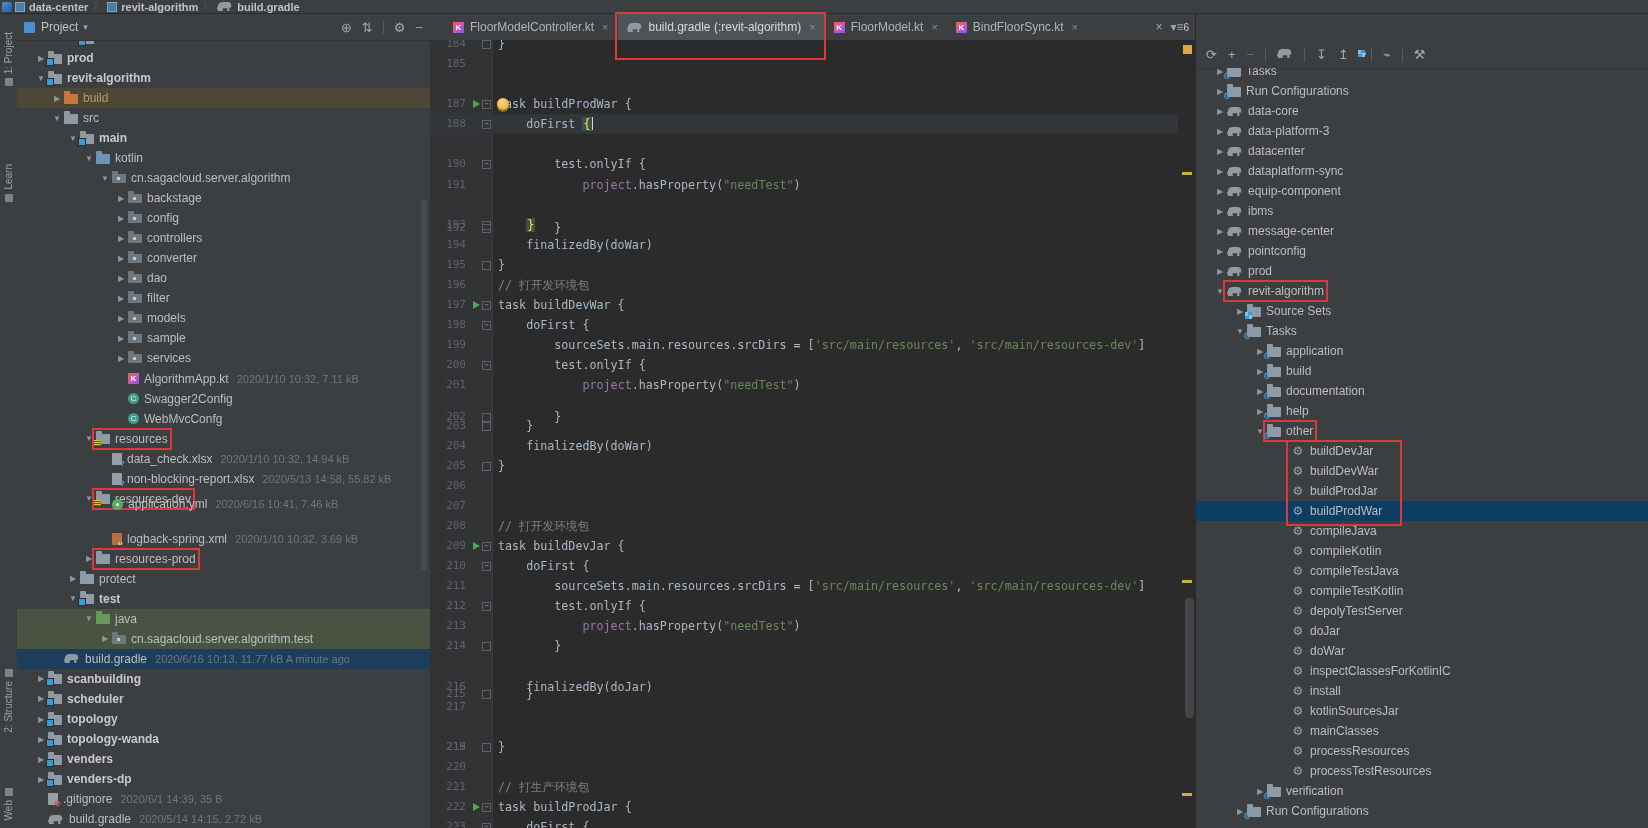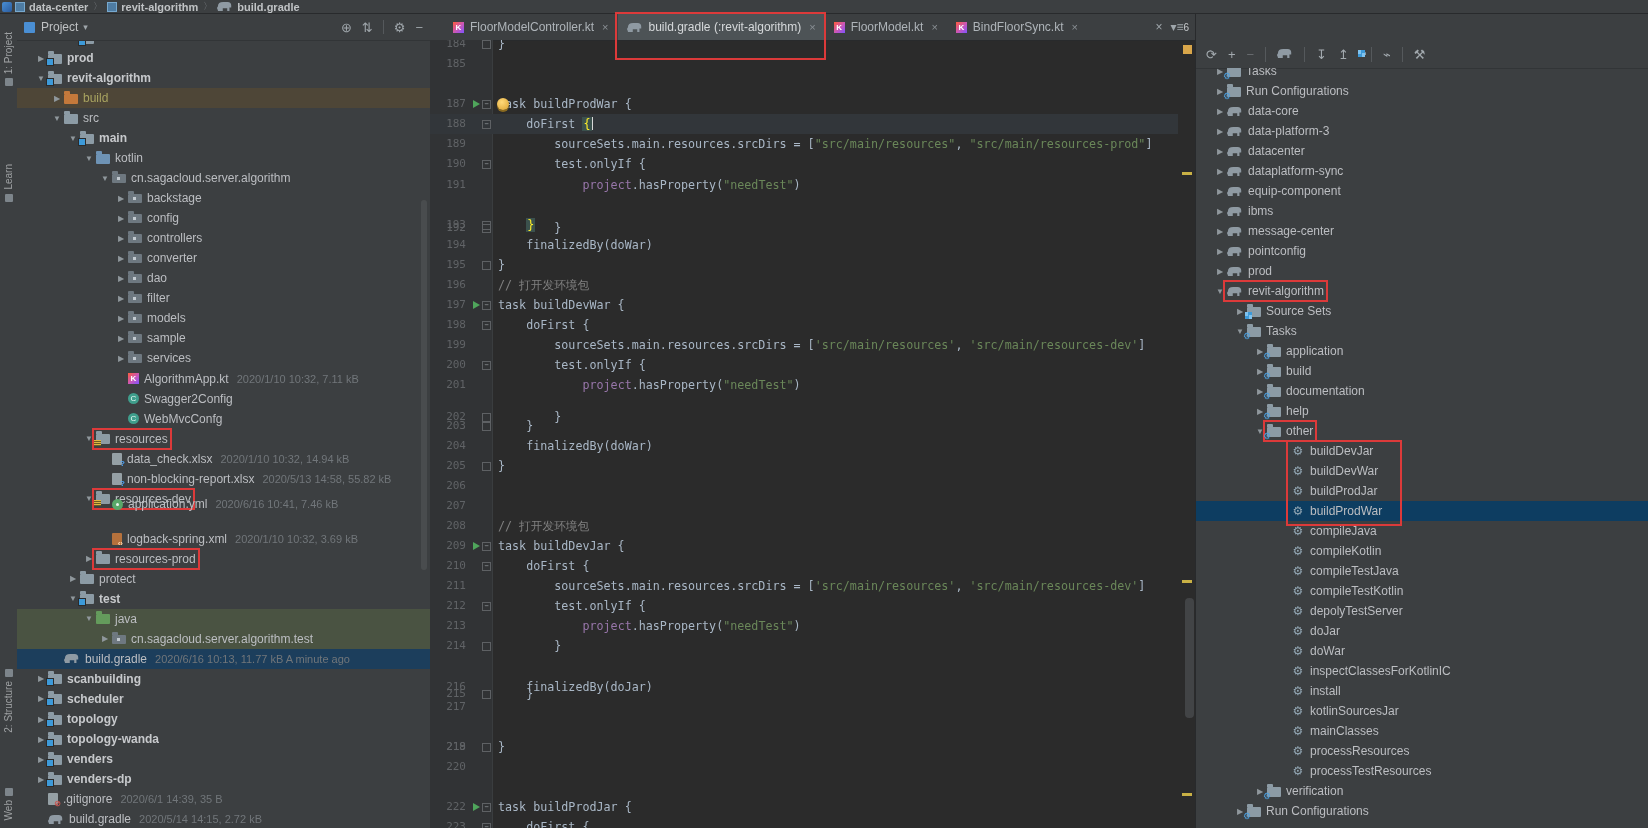--- a/index.html
+++ b/index.html
@@ -521,21 +521,20 @@
       <span>▾≡</span><span style="font-size:10px;color:#c7cacd">6</span>
     </span>
   </div>
   <div id="code">
     <div id="gutterbg"></div>
   <div class="cline" style="top: -6px;"><span class="num">184</span><span class="fold"></span><span class="ctext"><span class="tk-p">}</span></span></div>
       <div class="cline" style="top: 14.08px;"><span class="num">185</span><span class="ctext"></span></div>
       <div class="cline" style="top: 54.24px;"><span class="num">187</span><span class="runa"></span><span class="fold">−</span><span class="ctext"><span class="tk-p">task buildProdWar {</span></span></div>
       <div id="bulb" style="top: 58.24px;"></div>
       <div class="cline active" style="top: 74.32px;"><span class="num">188</span><span class="fold">−</span><span class="ctext"><span class="tk-p">    doFirst </span><span class="tk-b">{</span><span class="caret"></span></span></div>
-      <div class="cline" style="top: 94.4px;"><span class="num">189</span><span class="ctext"><span class="tk-p">        sourceSets.main.resources.srcDirs = [</span><span class="tk-s">"src/main/resources"</span><span class="tk-p">, </span><span class="tk-s">"src/main/resources-prod"</span><span class="tk-p">]</span></span></div>
       <div class="cline" style="top: 114.48px;"><span class="num">190</span><span class="fold">−</span><span class="ctext"><span class="tk-p">        test.onlyIf {</span></span></div>
       <div class="cline" style="top: 134.56px;"><span class="num">191</span><span class="ctext"><span class="tk-p">            </span><span class="tk-v">project</span><span class="tk-p">.hasProperty(</span><span class="tk-s">"needTest"</span><span class="tk-p">)</span></span></div>
       <div class="cline" style="top: 154.64px; margin-top: 23px;"><span class="num">192</span><span class="fold"></span><span class="ctext"><span class="tk-p">        }</span></span></div>
       <div class="cline" style="top: 174.72px;"><span class="num">193</span><span class="fold"></span><span class="ctext"><span class="tk-p">    </span><span class="tk-b">}</span></span></div>
       <div class="cline" style="top: 194.8px;"><span class="num">194</span><span class="ctext"><span class="tk-p">    finalizedBy(doWar)</span></span></div>
       <div class="cline" style="top: 214.88px;"><span class="num">195</span><span class="fold"></span><span class="ctext"><span class="tk-p">}</span></span></div>
       <div class="cline" style="top: 234.96px;"><span class="num">196</span><span class="ctext"><span class="tk-c">// 打开发环境包</span></span></div>
       <div class="cline" style="top: 255.04px;"><span class="num">197</span><span class="runa"></span><span class="fold">−</span><span class="ctext"><span class="tk-p">task buildDevWar {</span></span></div>
       <div class="cline" style="top: 275.12px;"><span class="num">198</span><span class="fold">−</span><span class="ctext"><span class="tk-p">    doFirst {</span></span></div>
       <div class="cline" style="top: 295.2px;"><span class="num">199</span><span class="ctext"><span class="tk-p">        sourceSets.main.resources.srcDirs = [</span><span class="tk-s">'src/main/resources'</span><span class="tk-p">, </span><span class="tk-s">'src/main/resources-dev'</span><span class="tk-p">]</span></span></div>
@@ -553,20 +552,21 @@
       <div class="cline" style="top: 536.16px;"><span class="num">211</span><span class="ctext"><span class="tk-p">        sourceSets.main.resources.srcDirs = [</span><span class="tk-s">'src/main/resources'</span><span class="tk-p">, </span><span class="tk-s">'src/main/resources-dev'</span><span class="tk-p">]</span></span></div>
       <div class="cline" style="top: 556.24px;"><span class="num">212</span><span class="fold">−</span><span class="ctext"><span class="tk-p">        test.onlyIf {</span></span></div>
       <div class="cline" style="top: 576.32px;"><span class="num">213</span><span class="ctext"><span class="tk-p">            </span><span class="tk-v">project</span><span class="tk-p">.hasProperty(</span><span class="tk-s">"needTest"</span><span class="tk-p">)</span></span></div>
       <div class="cline" style="top: 596.4px;"><span class="num">214</span><span class="fold"></span><span class="ctext"><span class="tk-p">        }</span></span></div>
       <div class="cline" style="top: 644px;"><span class="num">215</span><span class="fold"></span><span class="ctext"><span class="tk-p">    }</span></span></div>
       <div class="cline" style="top: 636.56px;"><span class="num">216</span><span class="ctext"><span class="tk-p">    finalizedBy(doJar)</span></span></div>
       <div class="cline" style="top: 656.64px;"><span class="num">217</span><span class="ctext"></span></div>
       <div class="cline" style="top: 676.72px; margin-top: 20px;"><span class="num">218</span><span class="fold"></span><span class="ctext"><span class="tk-p">}</span></span></div>
       <div class="cline" style="top: 696.8px;"><span class="num">219</span><span class="ctext"></span></div>
       <div class="cline" style="top: 716.88px;"><span class="num">220</span><span class="ctext"></span></div>
+      <div class="cline" style="top: 736.96px;"><span class="num">221</span><span class="ctext"><span class="tk-c">// 打生产环境包</span></span></div>
       <div class="cline" style="top: 757.04px;"><span class="num">222</span><span class="runa"></span><span class="fold">−</span><span class="ctext"><span class="tk-p">task buildProdJar {</span></span></div>
       <div class="cline" style="top: 777.12px;"><span class="num">223</span><span class="fold">−</span><span class="ctext"><span class="tk-p">    doFirst {</span></span></div>
       <div id="stripe-square" style="top: 5px;"></div>
       <div class="stripe-mark" style="top: 132px;"></div>
       <div class="stripe-mark" style="top: 540px;"></div>
       <div class="stripe-mark" style="top: 753px;"></div>
       <div id="escroll" style="top: 558px; height: 120px;"></div>
     </div>
   <div id="tabAnnot" style="left: 185px; top: -2px; width: 207px; height: 44px;"></div>
 </div>

